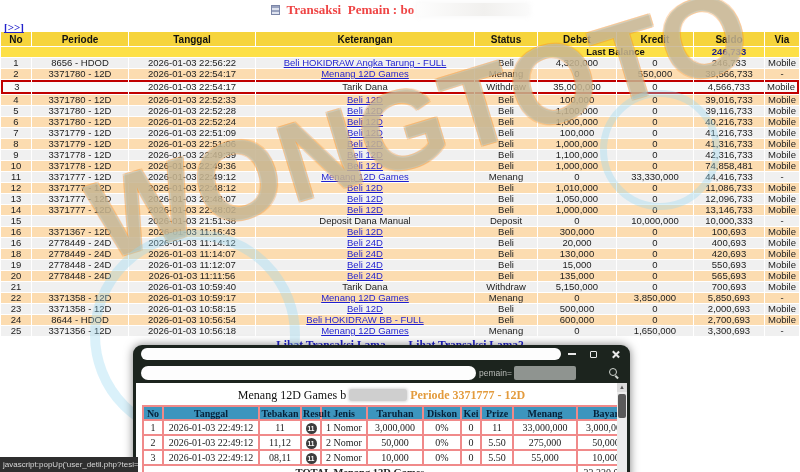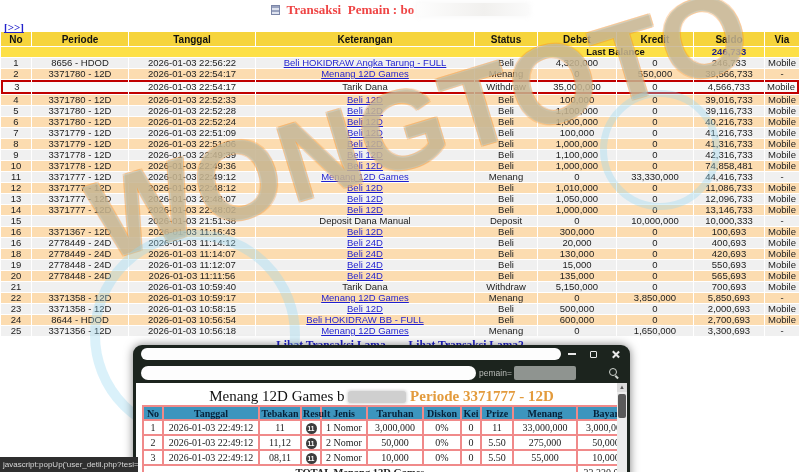--- a/index.html
+++ b/index.html
@@ -73,21 +73,21 @@
   .url-pill { width:335px; height:14px; margin-left:8px; background:#fdfdfd; border-radius:7px; }
   .url-text { color:#b9bdb9; font-size:8.5px; margin-left:3px; }
   .url-blur { width:62px; height:14px; margin-left:2px; background:#8f9490; border-radius:2px; }
   .magnifier { margin-left:auto; margin-right:10px; position:relative; width:11px; height:11px; cursor:pointer; }
   .magnifier:before { content:""; position:absolute; left:0; top:0; width:6px; height:6px; border:1.5px solid #cfd4cf; border-radius:50%; }
   .magnifier:after { content:""; position:absolute; left:7px; top:7px; width:4px; height:1.5px; background:#cfd4cf; transform:rotate(45deg); transform-origin:0 0; }
   .win-content { position:relative; background:#fff; margin:0 3px; height:159px; overflow:hidden; padding-top:5px; }
   .v-scroll { position:absolute; right:0; top:0; bottom:0; width:10px; background:#ececec; }
   .v-scroll .arrow { width:10px; height:9px; background:#dcdcdc; color:#555; font-size:6px; text-align:center; line-height:9px; }
   .v-scroll .thumb { width:8px; height:24px; margin:2px auto 0; background:#5a5a5a; border-radius:2px; }
-  .pop-title { text-align:center; font-family:"Liberation Serif", serif; font-size:15px; color:#111; height:15px; }
+  .pop-title { text-align:center; font-family:"Liberation Serif", serif; font-size:12px; color:#111; height:15px; }
   .pop-title .blur-name { width:58px; height:12px; background:#cfcfcf; box-shadow:0 0 3px 1px rgba(207,207,207,.8); }
   .pop-title .periode { color:#E39B3D; font-weight:bold; }
   table.pop { border-collapse:collapse; margin:2px 0 0 6px; font-family:"Liberation Serif", serif; table-layout:fixed; width:472px; }
   table.pop th { background:#3D95BE; color:#05223a; border:2px solid #F08A8A; font-size:10px; font-weight:bold; height:14px; padding:0 1px; }
   table.pop td { border:2px solid #F08A8A; font-size:10px; color:#222; text-align:center; height:15px; padding:0 1px; white-space:nowrap; overflow:hidden; }
   table.pop .total-label { font-weight:bold; font-size:10.5px; }
   .badge { display:inline-block; width:11px; height:11px; border-radius:50%; background:#3d3d3d;
            color:#fff; font-size:6.5px; line-height:11px; text-align:center; font-family:"Liberation Sans",sans-serif; font-weight:bold; }
   .pw-no{width:20px}.pw-tgl{width:96px}.pw-teb{width:42px}.pw-res{width:20px}.pw-jen{width:46px}
   .pw-tar{width:56px}.pw-dis{width:38px}.pw-kei{width:20px}.pw-pri{width:32px}.pw-men{width:64px}.pw-bay{width:58px}

